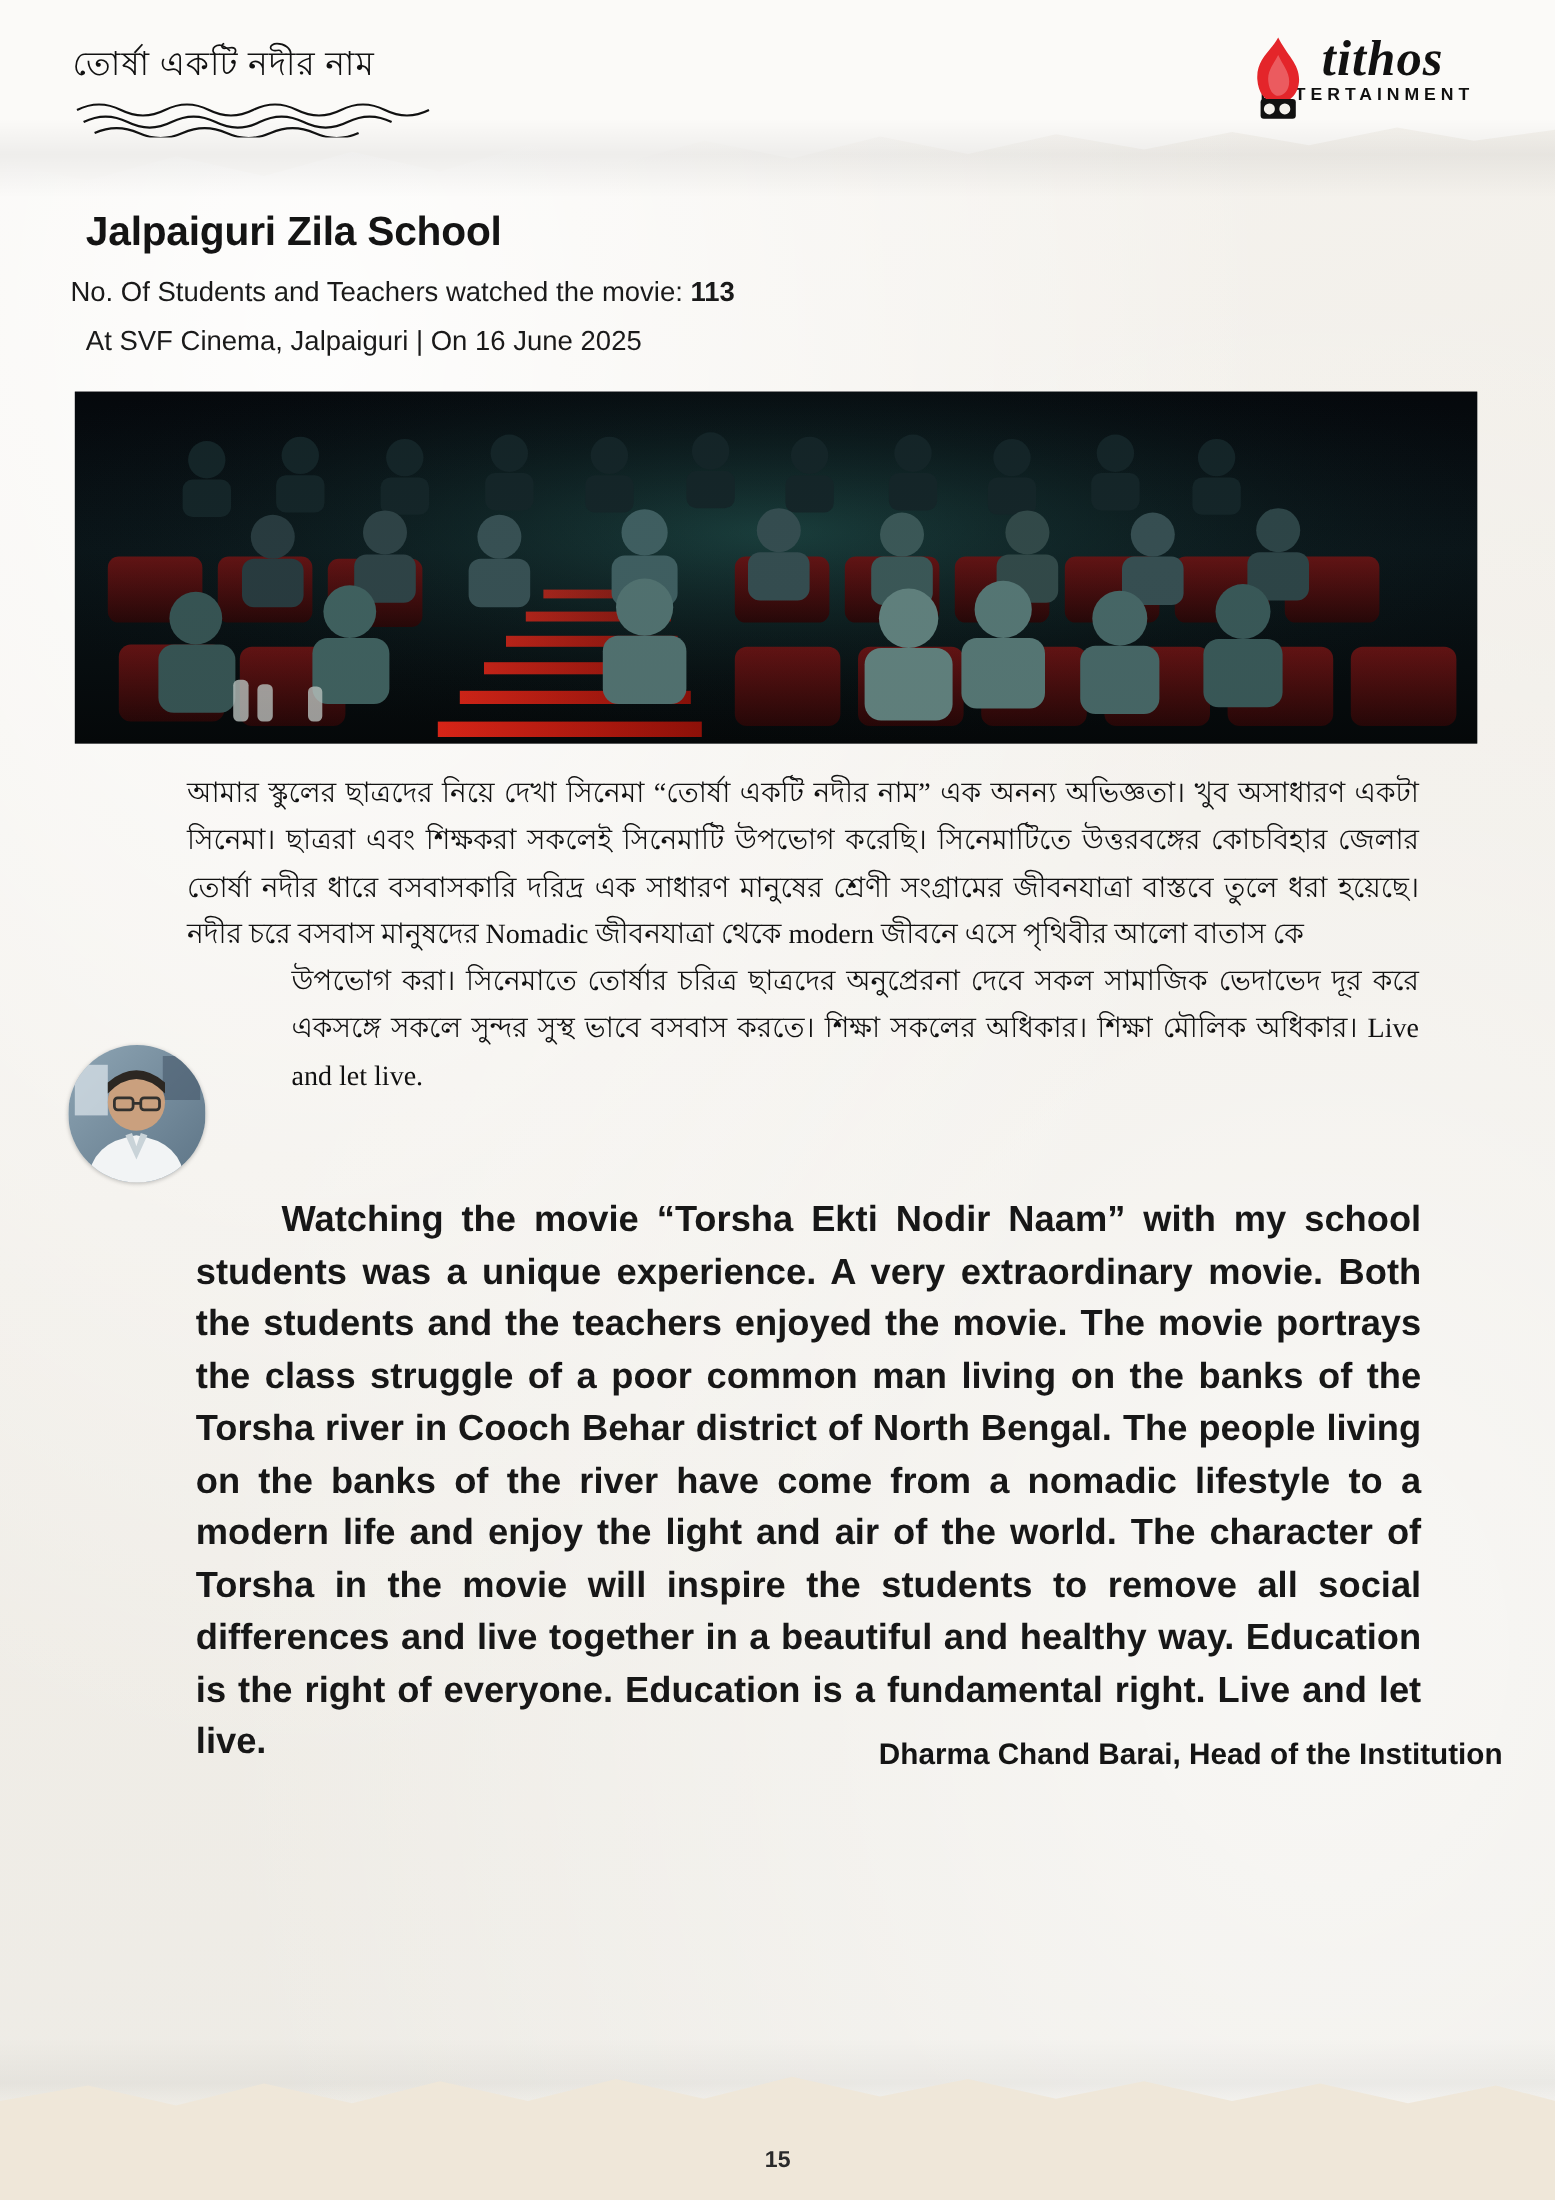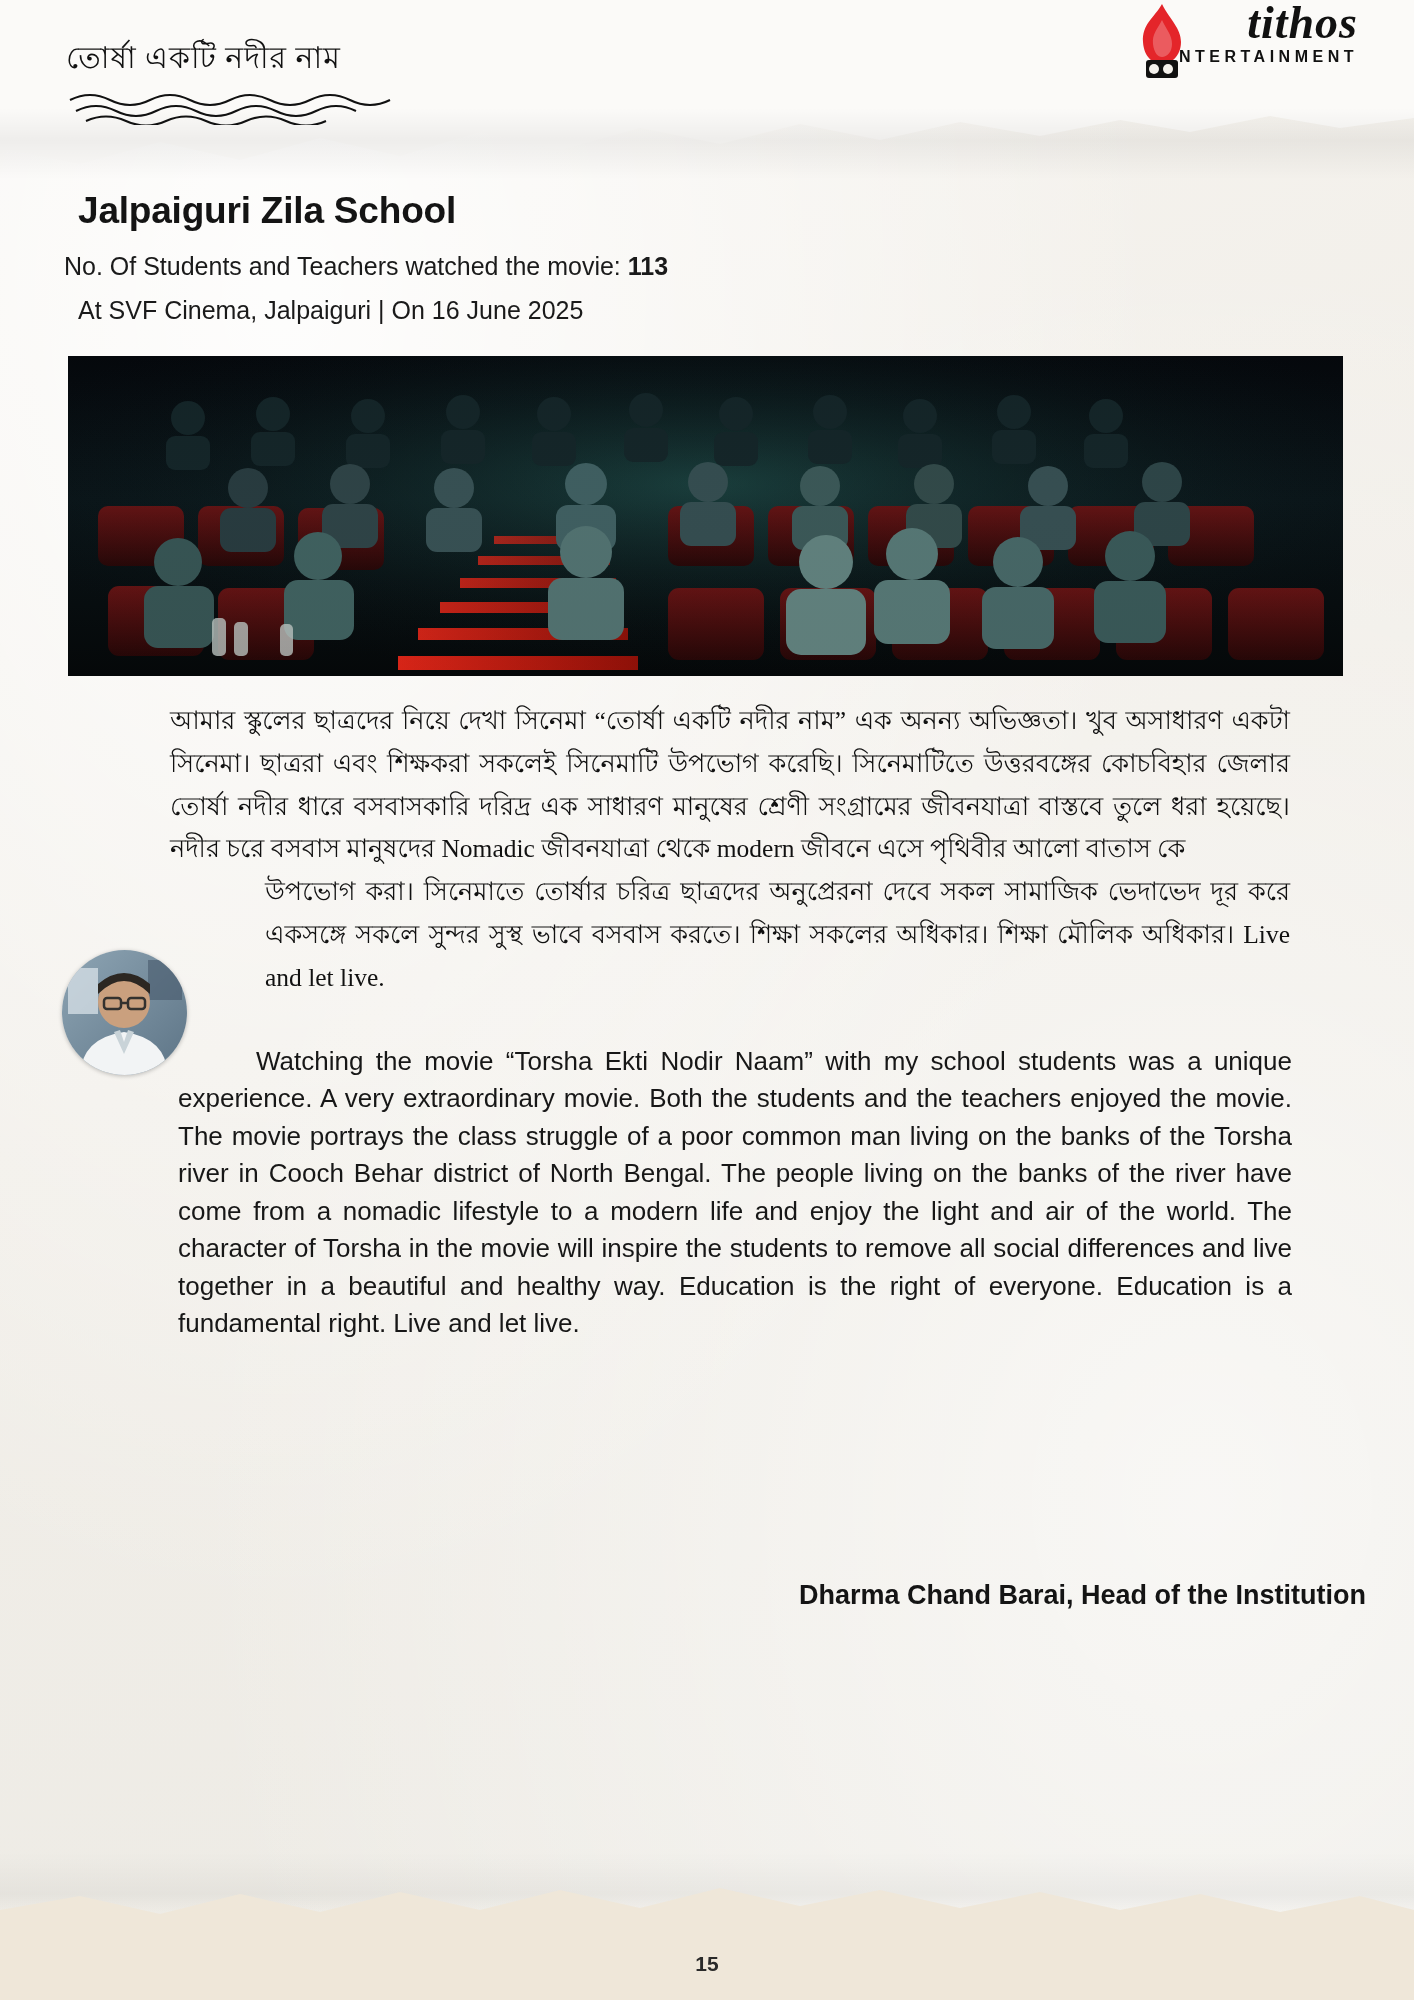--- a/index.html
+++ b/index.html
@@ -79,23 +79,23 @@
     color: #111;
     white-space: nowrap;
   }
   .brand-script .squiggle {
     margin-top: 6px;
     display: block;
   }
   
   .tithos-logo {
     position: absolute;
-    top: 0; right: 56px;
+    top: 30px; right: 56px;
     width: 230px;
-    text-align: right;
+    text-align: center;
   }
   .tithos-word {
     font-family: "Liberation Serif", serif;
     font-size: 46px;
     font-weight: bold;
     font-style: italic;
     color: #111;
     letter-spacing: 1px;
     line-height: 1;
     padding-left: 28px;
@@ -166,27 +166,28 @@
     position: absolute;
     top: 950px; left: 62px;
     width: 125px; height: 125px;
     border-radius: 50%;
     overflow: hidden;
     box-shadow: 0 1px 4px rgba(0,0,0,0.25);
   }
   
   .en-body {
     position: absolute;
-    top: 1043px; left: 178px;
+    top: 1084px; left: 178px;
     width: 1114px;
-    font-size: 26px;
+    font-size: 33px;
     line-height: 1.44;
     text-align: justify;
     color: #171717;
     text-indent: 0;
+    font-weight: bold;
   }
   .en-body .first-block {
     padding-left: 78px;
   }
   .en-body .rest {
     margin-top: 0;
   }
   .signature {
     position: absolute;
     top: 1580px; left: 0; width: 1414px;

